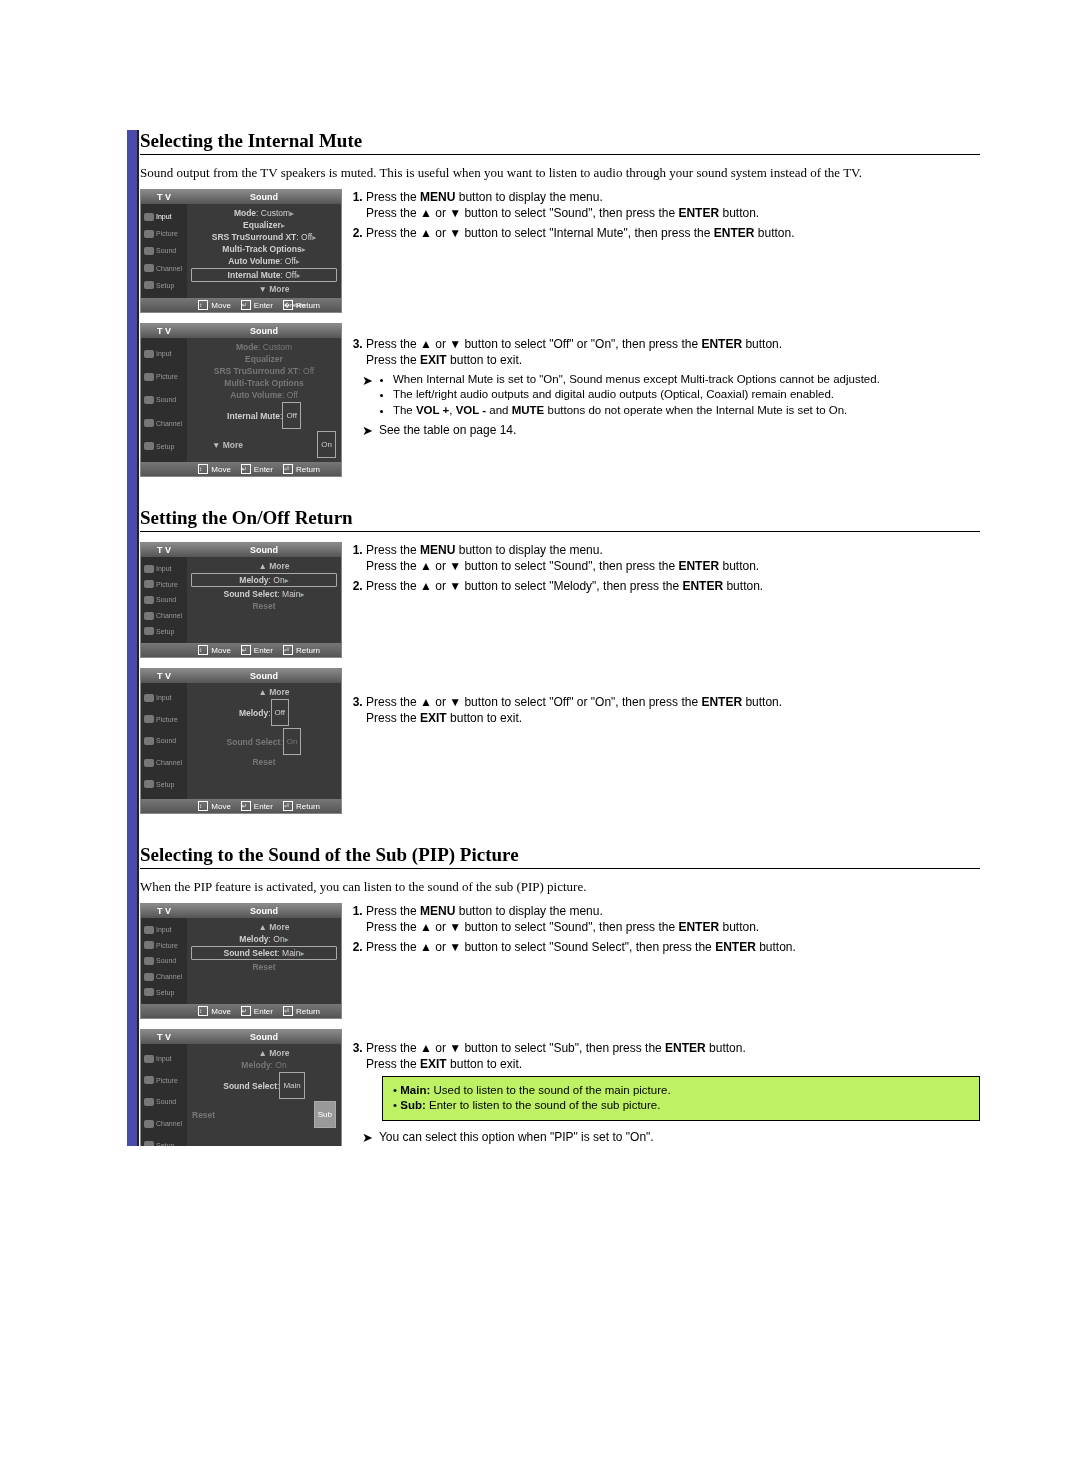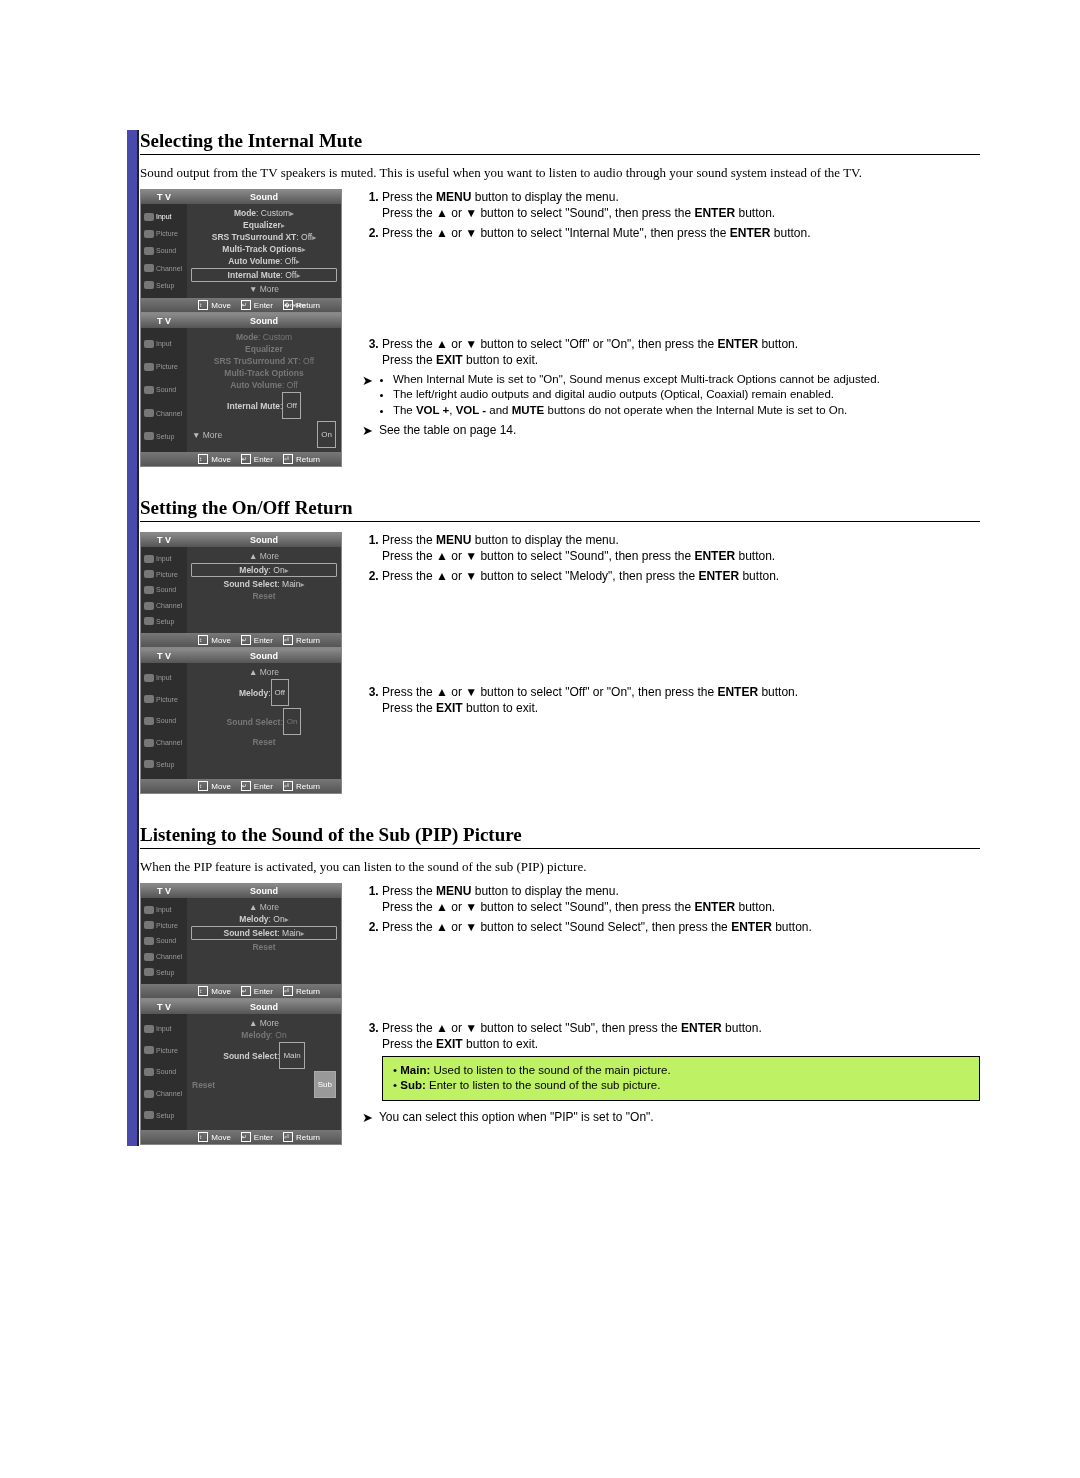--- a/index.html
+++ b/index.html
@@ -39,21 +39,21 @@
     font-family: Georgia, 'Times New Roman', serif;
     font-size: 13px;
     margin-bottom: 6px;
   }
   .content-row {
     display: flex;
     align-items: flex-start;
     gap: 22px;
     margin-top: 8px;
   }
-  .osd-col { width: 200px; flex: 0 0 200px; display:flex; flex-direction:column; }
+  .osd-col { width: 200px; flex: 0 0 200px; display:flex; flex-direction:column; gap:10px; }
   .instr-col { flex: 1; font-size: 12px; line-height: 1.35; }
 
   .osd {
     width: 200px;
     background: #3a3a3a;
     border: 1px solid #888;
     font-size: 9px;
     color: #ddd;
   }
   .osd-top {
@@ -76,33 +76,33 @@
   }
   .nav-item { font-size:7px; color:#999; display:flex; align-items:center; gap:2px; padding:3px 3px; }
   .nav-item span.icon { width:10px; height:8px; background:#777; border-radius:2px; flex:0 0 10px;}
   .nav-item.sel { color:#fff; }
   .osd-list { flex:1; padding:3px 4px; }
   .osd-row { display:flex; justify-content:center; align-items:center; font-size:8.5px; padding:1px 1px; }
   .osd-row .label { color:#cfcfcf; font-weight:bold;}
   .osd-row .val { color:#cfcfcf; }
   .osd-row .val.boxed { border:1px solid #aaa; padding:8px 3px; font-size:8px;}
   .osd-row .arrow { color:#9aa; font-size:8px;}
-  .osd-row.more .label { color:#bbb; font-weight:normal;}
+  .osd-row.more .label { color:#bbb; font-weight:bold;margin-left:20px;}
   .osd-row.dim .label, .osd-row.dim .val { color:#777; }
   .osd-foot {
     background: linear-gradient(#777,#555);
     display:flex; justify-content:flex-end; gap:10px;
     font-size:8px; color:#fff;
     padding:2px 21px;
   }
   .osd-foot span { display:flex; align-items:center; gap:3px;}
   .foot-icon { display:inline-block; width:8px; height:8px; border:1px solid #fff; font-size:6px; line-height:8px; text-align:center; }
   .osd-row-boxed {border:1px solid #aaa; border-radius:1px; margin:1px 0;}
 
-  ol.steps { list-style: decimal; margin:0 0 0 20px; padding:0; }
+  ol.steps { list-style: decimal; margin:0 0 0 4px; padding:0; }
   ol.steps li { margin-bottom: 4px; }
   ol.steps li::marker { font-weight:bold; }
   .steps b { font-weight:bold; }
   .note-arrow { font-size:13px; margin-right:6px; display:inline-block; vertical-align:top;}
   .note-block { display:flex; margin-top:4px; }
   .note-block ul { margin:0; padding-left:14px; font-size:11.5px;}
   .note-block ul li { list-style: disc; }
   .note-box {
     border:1px solid #000;
     background:#bef264;
@@ -452,21 +452,21 @@
       </div>
       <div style="height:85px"></div>
       <ol class="steps" start="3">
         <li><span>Press the ▲ or ▼ button to select "Off" or "On", then press the </span><b>ENTER</b><span> button.</span><br><span>Press the </span><b>EXIT</b><span> button to exit.</span></li>
       </ol>
     </div>
   </div>
 
   <div class="sect-gap"></div>
 
-  <div class="section-heading">Listening to the Sound of the Sub (PIP) Picture</div>
+  <div class="section-heading">Selecting to the Sound of the Sub (PIP) Picture</div>
   <div class="intro">When the PIP feature is activated, you can listen to the sound of the sub (PIP) picture.</div>
   <div class="content-row">
     <div class="osd-col">
       <div class="osd">
         <div class="osd-top">
             <div class="tv">T V</div>
             <div class="title">Sound</div>
           </div>
         <div class="osd-body">
           <div class="osd-nav">

